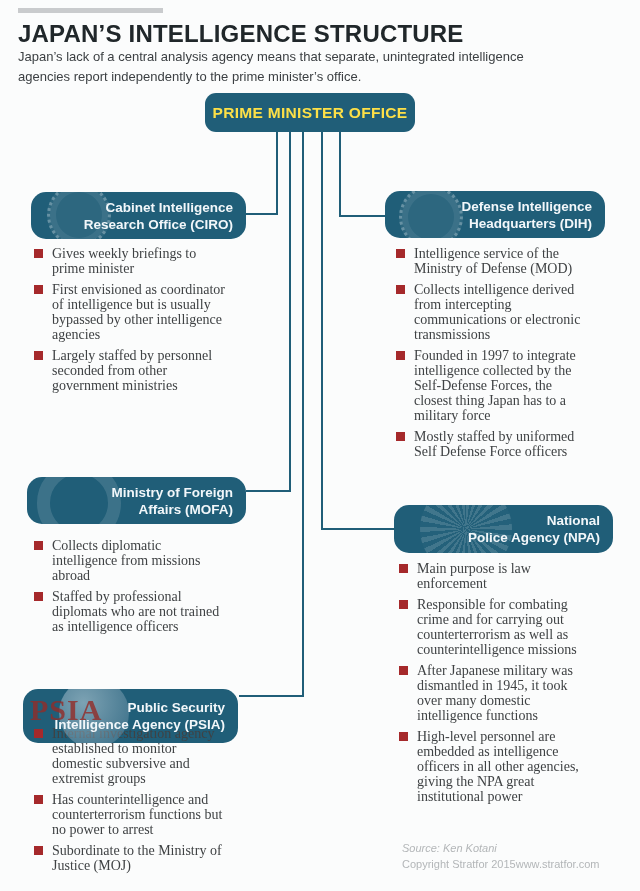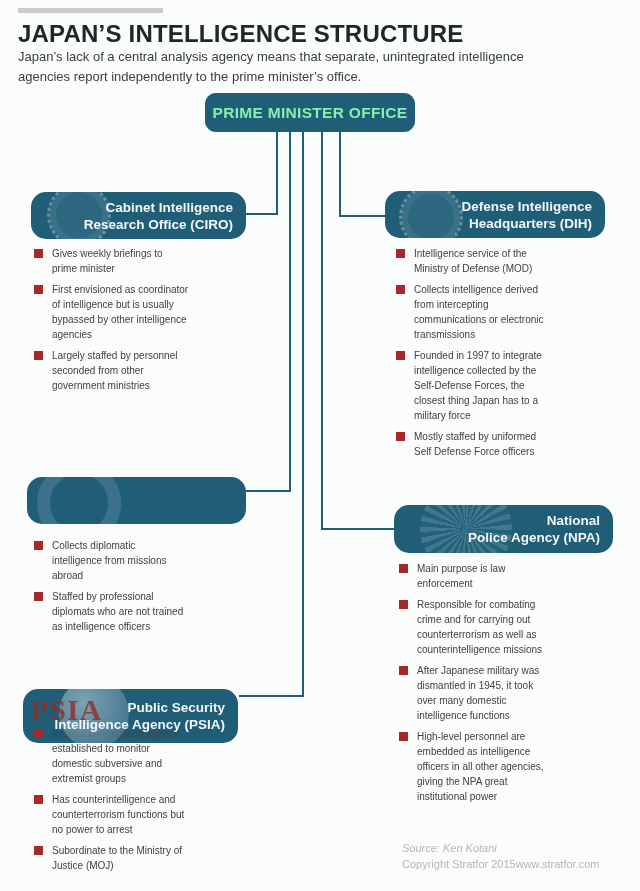--- a/index.html
+++ b/index.html
@@ -24,21 +24,21 @@
     font-size:24px;font-weight:bold;color:var(--ink);letter-spacing:0.2px;
   }
   .subtitle{
     position:absolute;left:18px;top:47px;width:580px;
     font-size:13px;line-height:20px;color:#3c4043;white-space:pre-line;
   }
   .pmo{
     position:absolute;left:205px;top:93px;width:210px;height:39px;
     background:var(--teal);border-radius:11px;
     display:flex;align-items:center;justify-content:center;
-    color:#86efac;font-size:15.5px;font-weight:bold;letter-spacing:0.3px;
+    color:#fde047;font-size:15.5px;font-weight:bold;letter-spacing:0.3px;
   }
   .line{position:absolute;background:var(--teal);}
   .v{width:2px;} .h{height:2px;}
   .v-ciro{left:276px;top:131px;height:84px;}
   .v-mofa{left:289px;top:131px;height:361px;}
   .v-psia{left:302px;top:131px;height:566px;}
   .v-npa{left:321px;top:131px;height:399px;}
   .v-dih{left:339px;top:131px;height:86px;}
   .h-ciro{left:246px;top:213px;width:32px;}
   .h-mofa{left:246px;top:490px;width:45px;}
@@ -89,21 +89,21 @@
   }
 
   ul.bullets{position:absolute;list-style:none;}
   .list-ciro{left:34px;top:246px;width:228px;}
   .list-dih{left:396px;top:246px;width:205px;}
   .list-mofa{left:34px;top:538px;width:228px;}
   .list-npa{left:399px;top:561px;width:205px;}
   .list-psia{left:34px;top:726px;width:228px;}
   ul.bullets li{display:flex;gap:9px;margin-bottom:6px;}
   .sq{width:9px;height:9px;background:var(--red);margin-top:3px;flex:none;}
-  .btxt{white-space:pre-line;font-size:10px;line-height:15px;color:var(--body);}
+  .btxt{white-space:pre-line;font-size:14px;line-height:15px;color:var(--body);font-family:Liberation Serif, serif;}
 
   .footer{position:absolute;left:402px;top:840px;font-size:11px;line-height:16px;color:var(--muted);}
   .source{font-style:italic;}
   .copyline{display:flex;gap:0;justify-content:flex-end;}
 </style>
 </head>
 <body>
 
 <div class="page">
 
@@ -181,20 +181,22 @@
       </li>
     <li>
         <span class="sq"></span>
         <span class="btxt">Mostly staffed by uniformed
 Self Defense Force officers</span>
       </li>
   </ul>
 
   <div class="hdr hdr-mofa">
     <div class="emblem ring"></div>
+    <div class="agency-name">Ministry of Foreign
+Affairs (MOFA)</div>
   </div>
   <ul class="bullets list-mofa">
     <li>
         <span class="sq"></span>
         <span class="btxt">Collects diplomatic
 intelligence from missions
 abroad</span>
       </li>
     <li>
         <span class="sq"></span>

